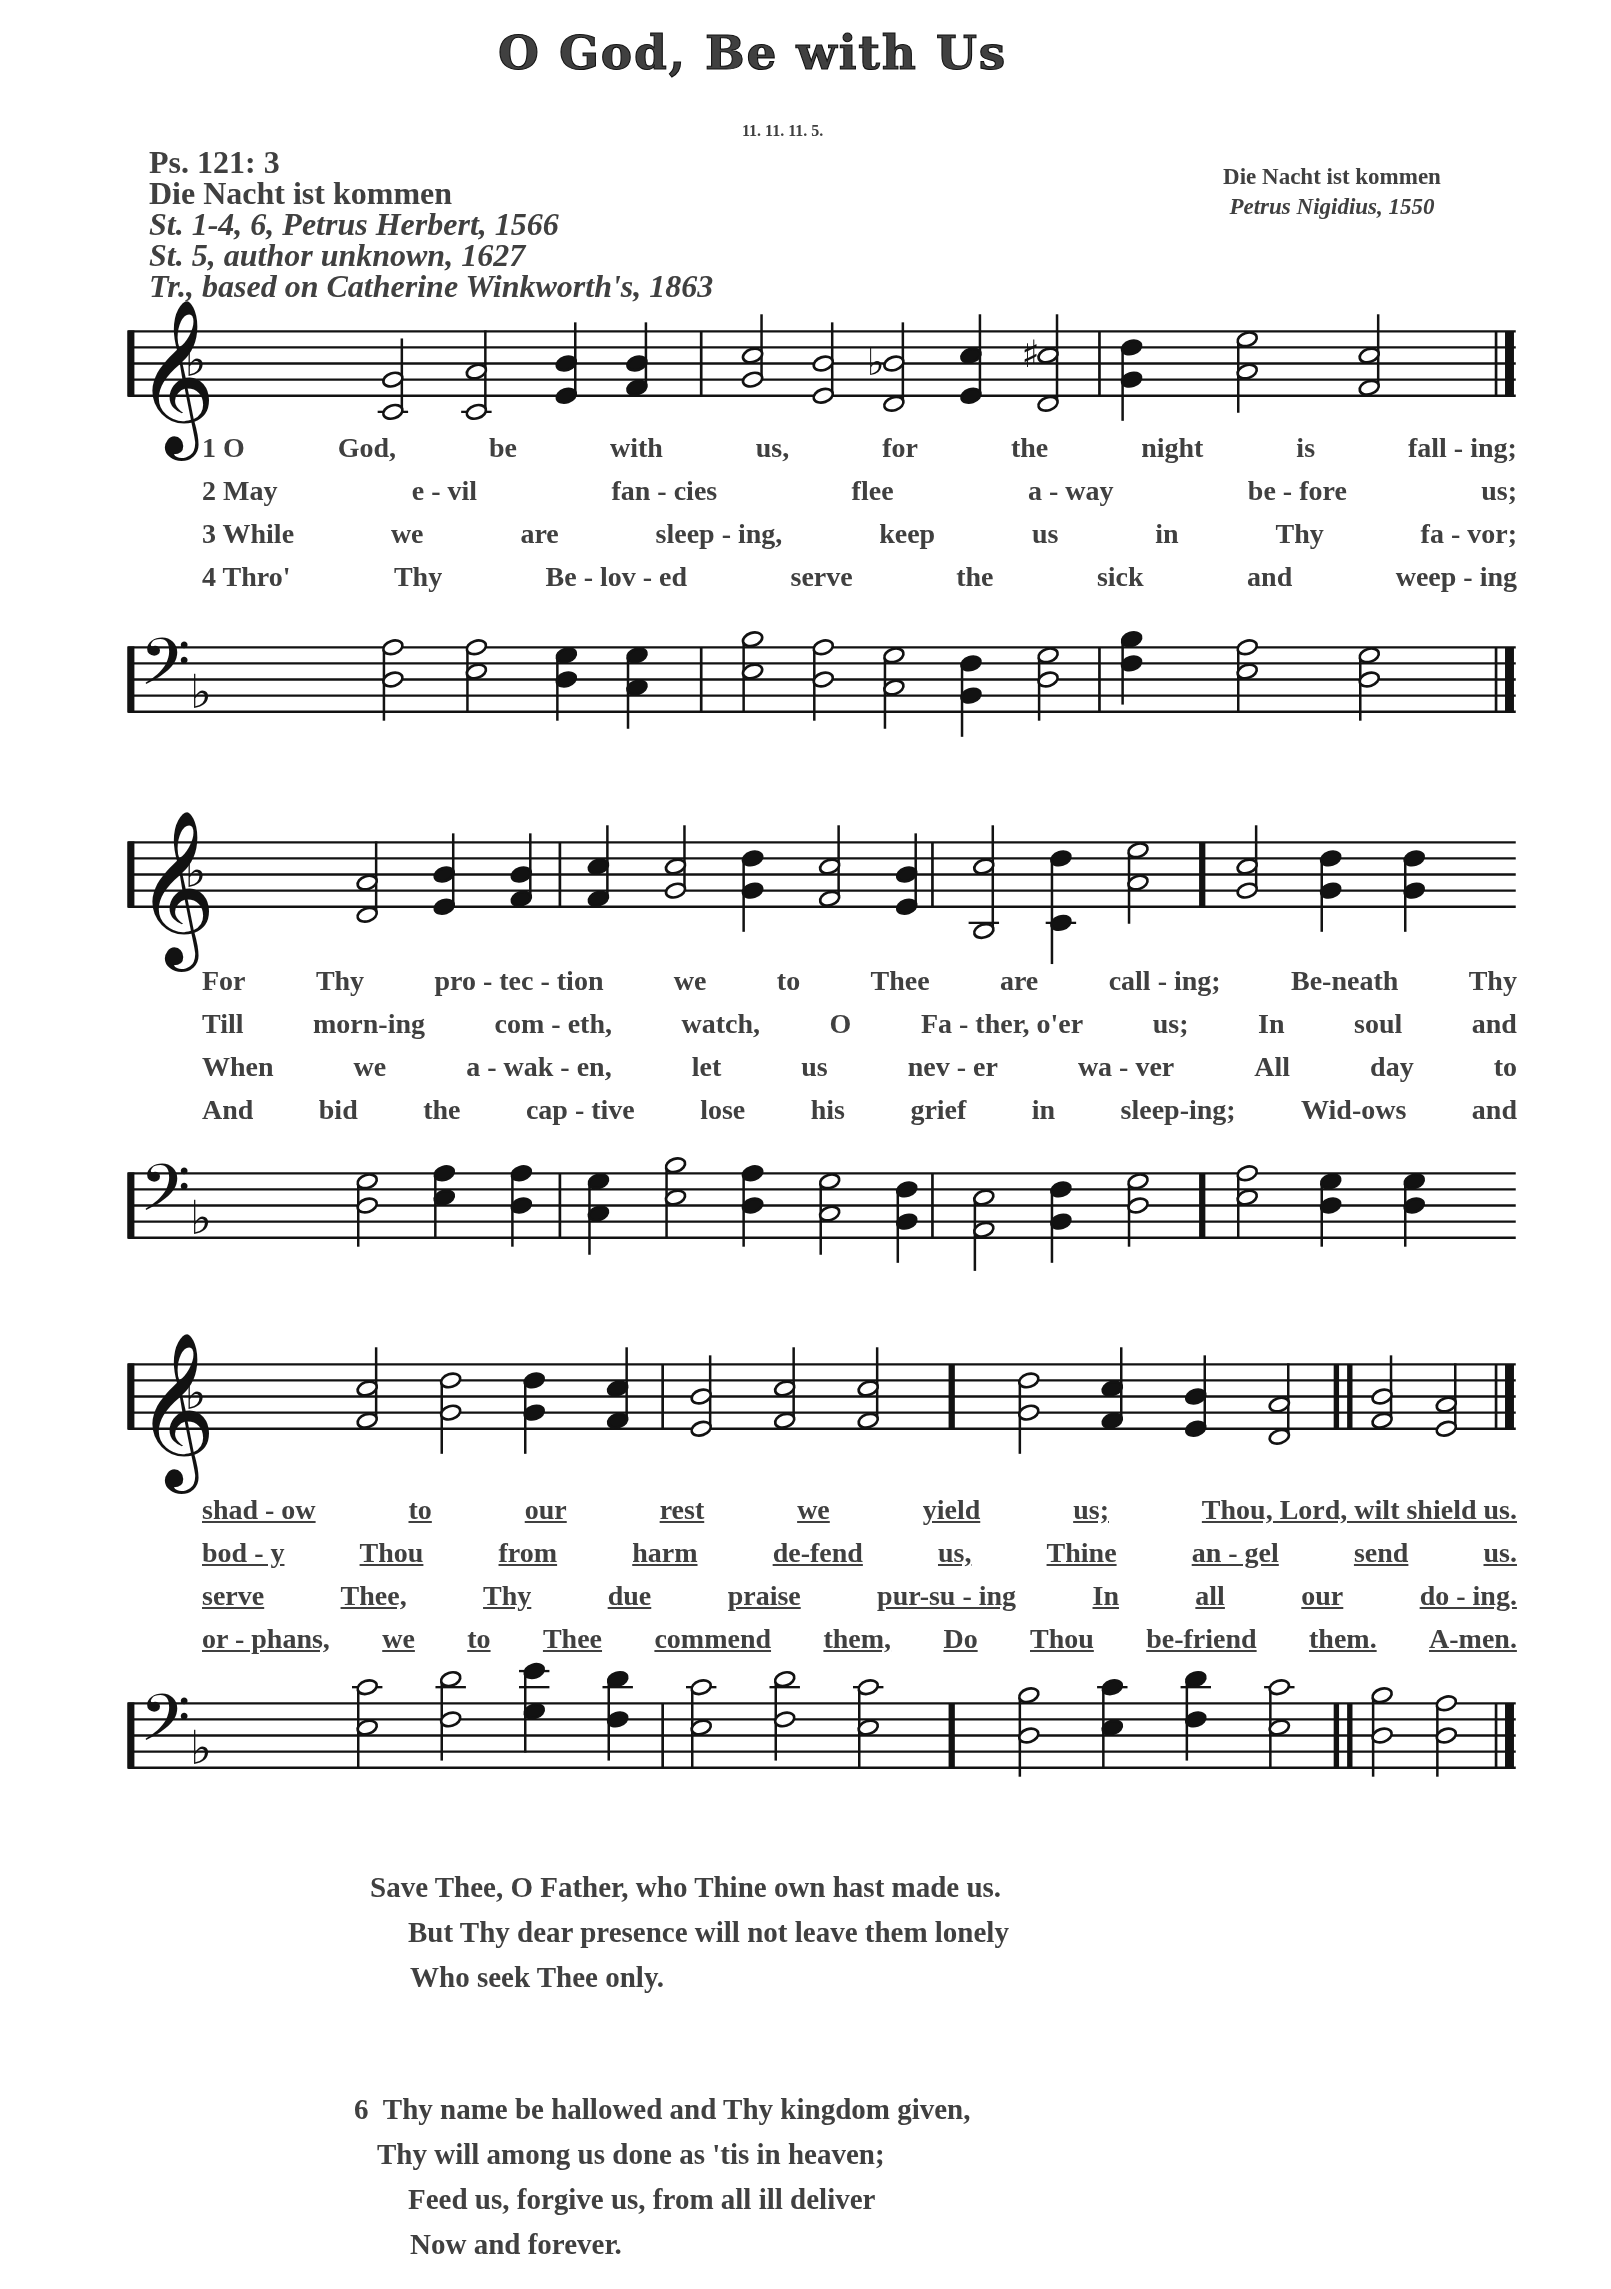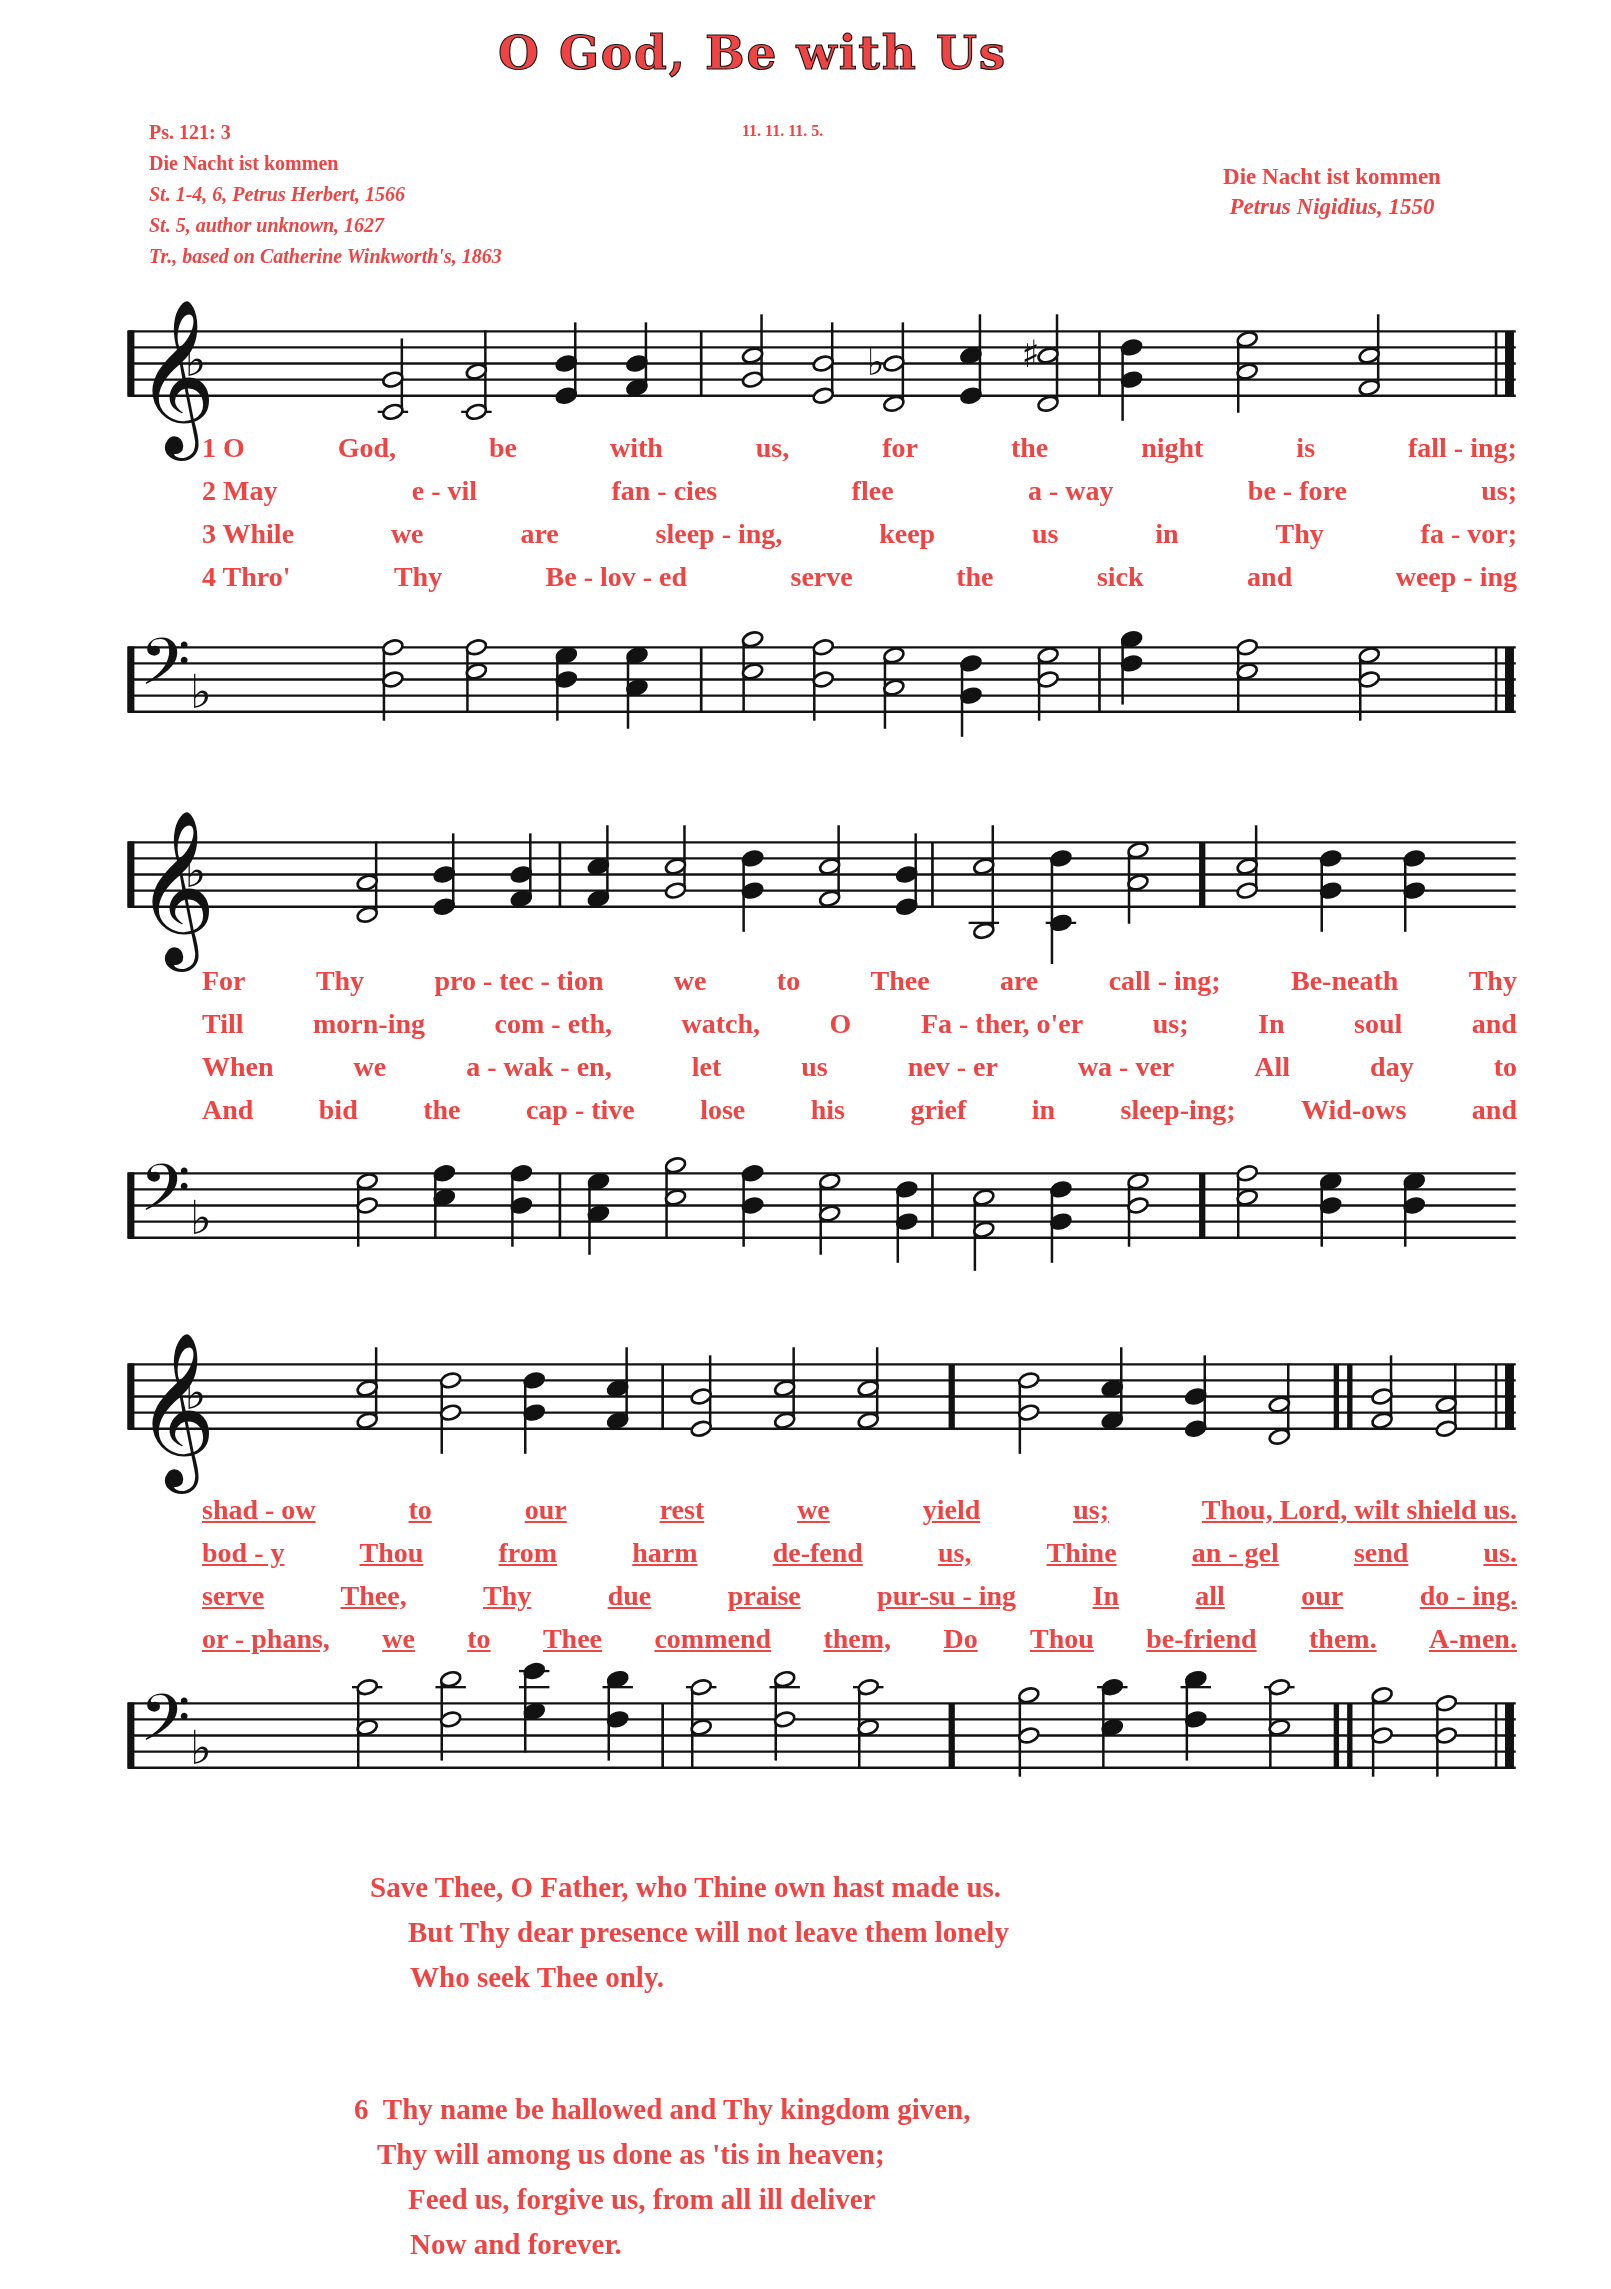--- a/index.html
+++ b/index.html
@@ -1,21 +1,21 @@
 <!DOCTYPE html>
 <html style="font-size:14.3px"><head>
 <meta charset="utf-8">
 <style>
   html,body{margin:0;padding:0;background:#e8e8e8;}
   .page{position:relative;width:1611px;height:2289px;background:#ffffff;
-        font-family:"Liberation Serif",serif;color:#ef4444;overflow:hidden;}
+        font-family:"Liberation Serif",serif;color:#404040;overflow:hidden;}
   .title{position:absolute;left:0;top:25px;width:1505px;text-align:center;
          font-family:"DejaVu Serif",serif;font-size:47px;font-weight:900;
          letter-spacing:1.8px;margin:0;-webkit-text-stroke:1.1px #121212;}
-  .meta-left{position:absolute;left:149px;top:117px;font-size:20px;line-height:31px;}
+  .meta-left{position:absolute;left:149px;top:147px;font-size:32px;line-height:31px;}
   .m-bold{font-weight:bold;}
   .m-ital{font-style:italic;font-weight:600;}
   .meter{position:absolute;left:742px;top:122px;font-size:16px;font-weight:bold;}
   .meta-right{position:absolute;left:1173px;top:162px;width:318px;text-align:center;
               font-size:23px;line-height:30px;}
   .staff{position:absolute;left:125px;width:1393px;height:188px;}
   .st1t{top:274px;} .st1b{top:590px;} .st2t{top:785px;}
   .st2b{top:1116px;} .st3t{top:1307px;} .st3b{top:1646px;}
   .lyrics{position:absolute;left:202px;width:1315px;}
   .ly1{top:432px;} .ly2{top:965px;} .ly3{top:1494px;text-decoration:underline;}

